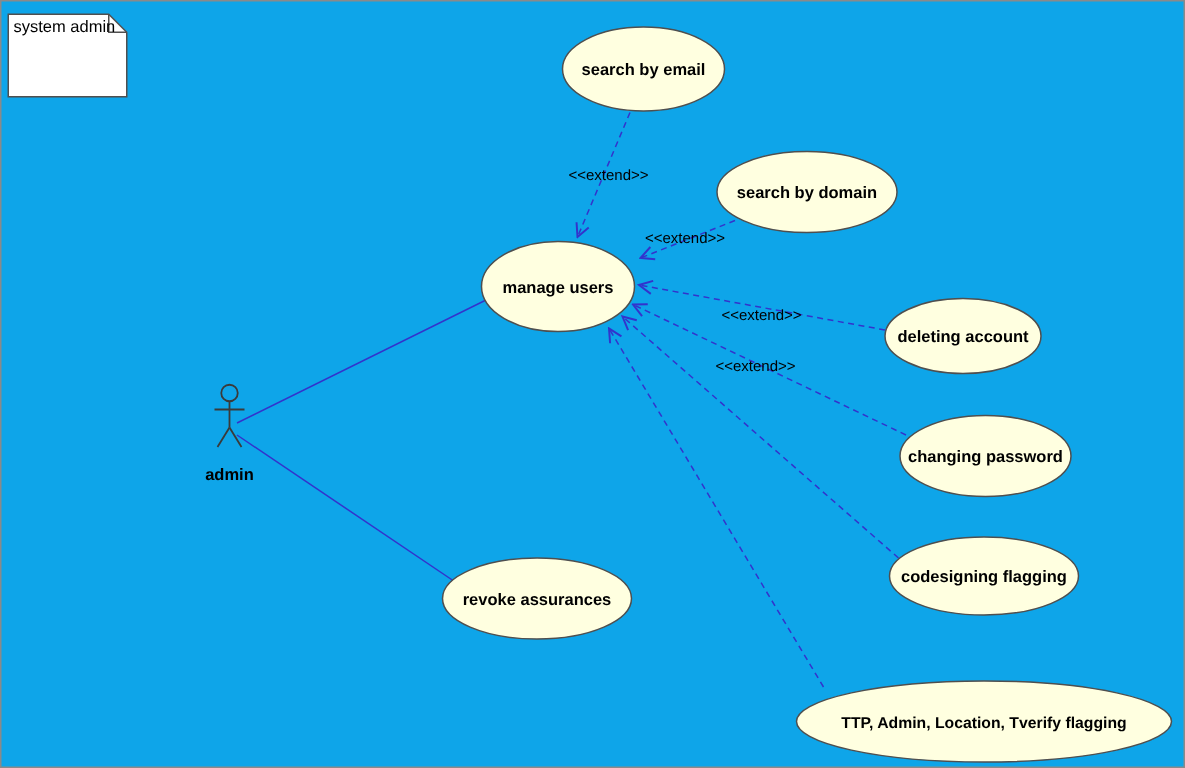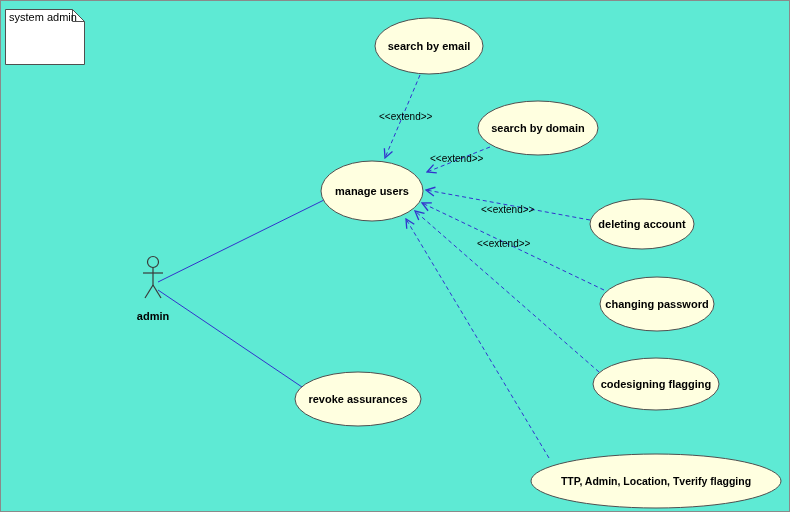--- a/index.html
+++ b/index.html
@@ -6,21 +6,21 @@
     margin: 0;
     padding: 0;
     background: #f0f0f0;
     font-family: "Liberation Sans", sans-serif;
   }
   .frame {
     position: relative;
     width: 790px;
     height: 512px;
     box-sizing: border-box;
-    background: #5eead4;
+    background: #0ea5e9;
     border: 1px solid #8a8a8a;
     overflow: hidden;
   }
   svg { display: block; }
 
   .note-shape { fill: #ffffff; stroke: #4f4f4f; stroke-width: 1; }
   .note-fold  { fill: none;    stroke: #4f4f4f; stroke-width: 1; }
   .note-text  { font: 11px "Liberation Sans", sans-serif; fill: #000000; }
 
   .usecase    { fill: #ffffe0; stroke: #4f4f4f; stroke-width: 1; }

